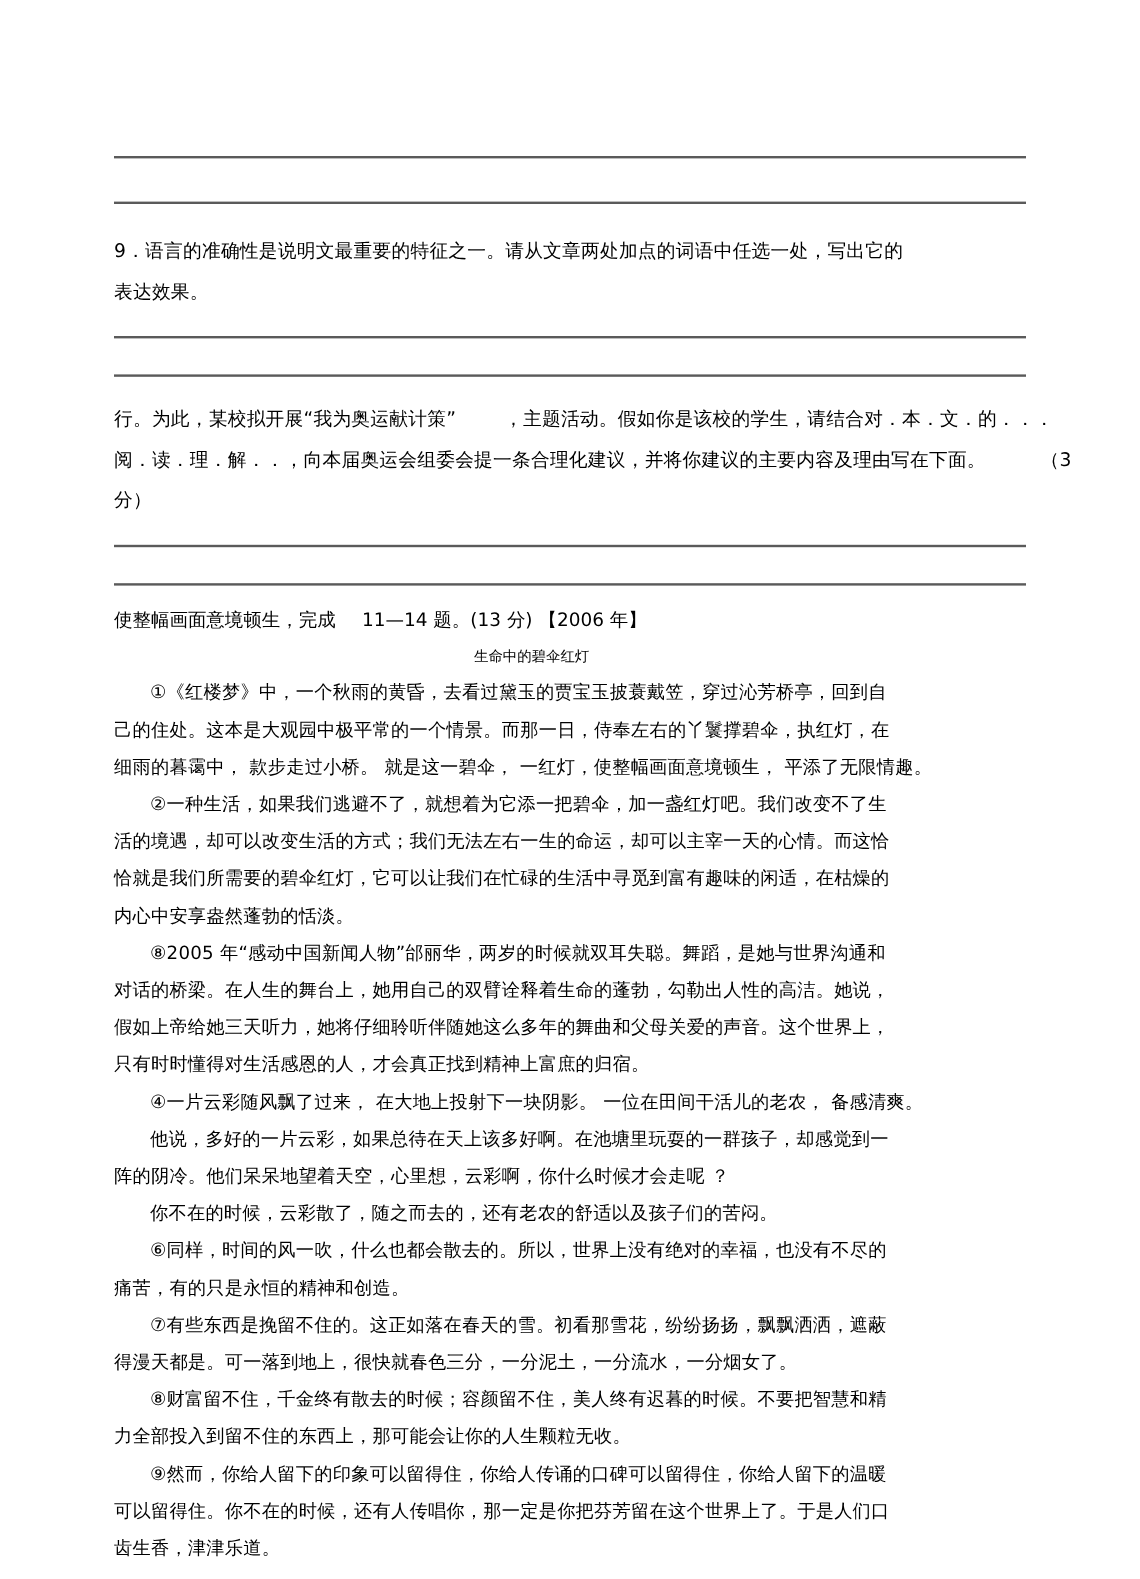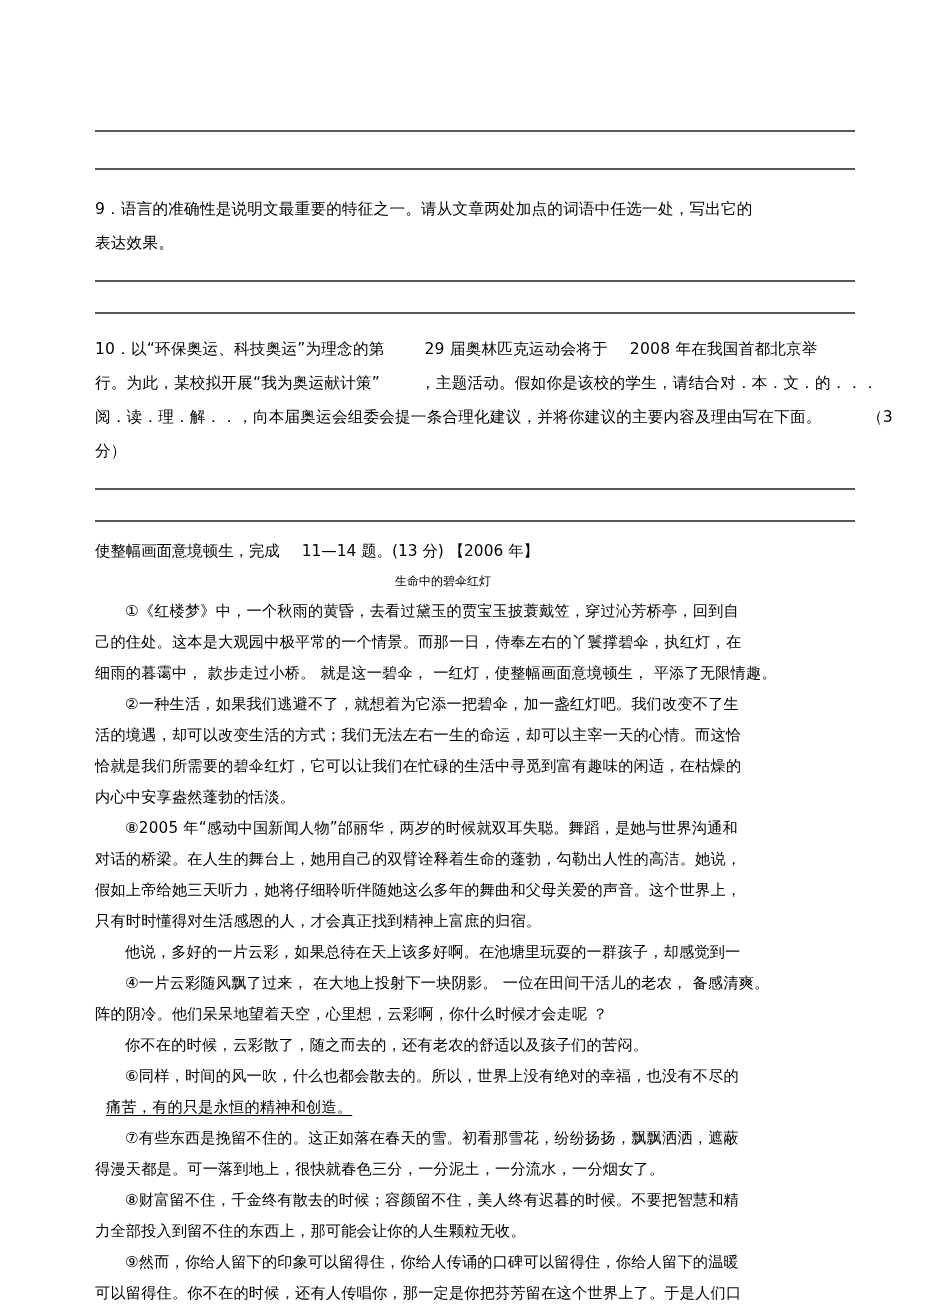--- a/index.html
+++ b/index.html
@@ -62,23 +62,21 @@
   }
   .essay-title {
     font-size: 12px;
     line-height: 30px;
     text-align: center;
     margin: 0;
     padding-right: 90px;
   }
 
   .underlined {
-    text-decoration: underline;
     text-underline-offset: 3px;
-    margin-left: 11px;
   }
   .sp-md { display: inline-block; width: 22px; }
   .sp-lg { display: inline-block; width: 40px; }
 
   .score-right {
     position: absolute;
     right: -12px;
     font-size: 15.6px;
   }
   .q10-wrap { position: relative; }
@@ -103,23 +101,20 @@
 
     <div style="height:20px"></div>
     <div>
       <div class="rule"></div>
       <div class="rule-gap-b"></div>
       <div class="rule"></div>
     </div>
 
     <div style="height:18px"></div>
     <div class="para q-block q10-wrap">
-      <div>
-        <span>10．以“环保奥运、科技奥运”为理念的第</span><span class="sp-lg"></span><span>29 届奥林匹克运动会将于</span><span class="sp-md"></span><span>2008 年在我国首都北京举</span>
-      </div>
       <div>
         <span>行。为此，某校拟开展“我为奥运献计策”</span><span class="sp-lg"></span><span>，主题活动。假如你是该校的学生，请结合对．本．文．的．．．</span>
       </div>
       <div>
         <span>阅．读．理．解．．，向本届奥运会组委会提一条合理化建议，并将你建议的主要内容及理由写在下面。</span><span class="score-right">（3</span>
       </div>
       <div>分）</div>
     </div>
 
     <div style="height:20px"></div>
@@ -149,22 +144,22 @@
     </div>
 
     <div class="para">
       <div class="indent-2">⑧2005 年“感动中国新闻人物”邰丽华，两岁的时候就双耳失聪。舞蹈，是她与世界沟通和</div>
       <div>对话的桥梁。在人生的舞台上，她用自己的双臂诠释着生命的蓬勃，勾勒出人性的高洁。她说，</div>
       <div>假如上帝给她三天听力，她将仔细聆听伴随她这么多年的舞曲和父母关爱的声音。这个世界上，</div>
       <div>只有时时懂得对生活感恩的人，才会真正找到精神上富庶的归宿。</div>
     </div>
 
     <div class="para">
+      <div class="indent-2">④一片云彩随风飘了过来， 在大地上投射下一块阴影。 一位在田间干活儿的老农， 备感清爽。</div>
       <div class="indent-2">他说，多好的一片云彩，如果总待在天上该多好啊。在池塘里玩耍的一群孩子，却感觉到一</div>
-      <div class="indent-2">④一片云彩随风飘了过来， 在大地上投射下一块阴影。 一位在田间干活儿的老农， 备感清爽。</div>
       <div>阵的阴冷。他们呆呆地望着天空，心里想，云彩啊，你什么时候才会走呢       ？</div>
     </div>
 
     <div class="para">
       <div class="indent-2">你不在的时候，云彩散了，随之而去的，还有老农的舒适以及孩子们的苦闷。</div>
     </div>
 
     <div class="para">
       <div class="indent-2">
         <span>⑥同样，时间的风一吹，什么也都会散去的。所以，世界上没有绝对的幸福，也没有不尽的</span>

